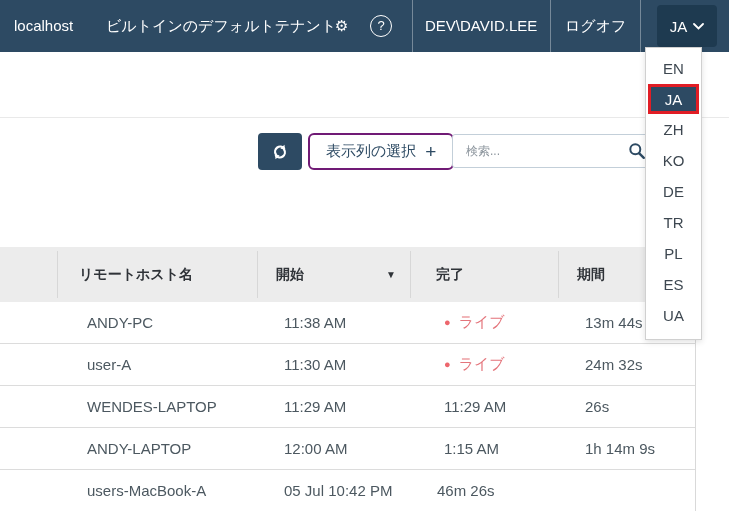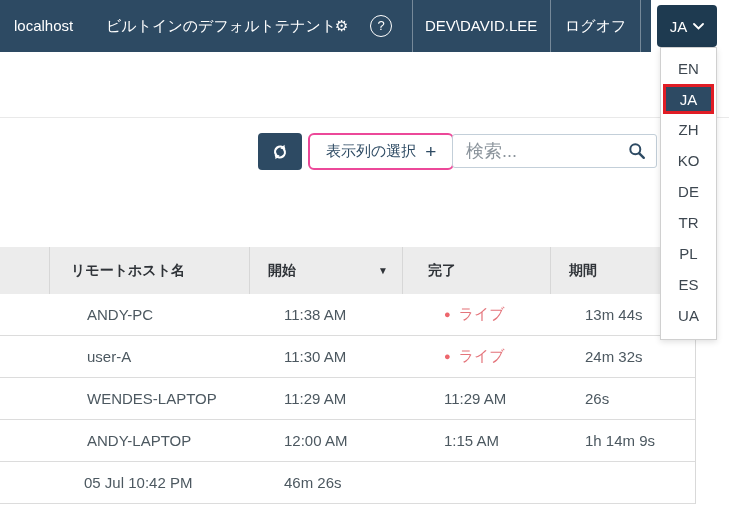--- a/index.html
+++ b/index.html
@@ -6,21 +6,21 @@
   html,body { width:729px; height:511px; overflow:hidden; }
   body {
     position:relative;
     font-family:"Liberation Sans","DejaVu Sans",sans-serif;
     background:#ffffff;
     color:#4c5860;
   }
 
   
   .topbar {
-    position:absolute; top:0; left:0; width:651px; height:52px;
+    position:absolute; top:0; left:0; width:729px; height:52px;
     background:#2d4a63; color:#fff;
   }
   .topbar .tb-item {
     position:absolute; top:0; height:52px; line-height:52px;
     font-size:15px; color:#fff; white-space:nowrap; cursor:pointer;
   }
   .tb-host   { left:14px; }
   .tb-tenant { left:106px; }
   .tb-gear   { left:335px; font-size:21px; }
   .tb-help   {
@@ -36,21 +36,21 @@
   .tb-logoff { left:565px; }
   .lang-btn {
     position:absolute; left:657px; top:5px; width:60px; height:42px;
     background:#1e3a50; border-radius:4px; cursor:pointer;
     display:flex; align-items:center; justify-content:center; gap:6px;
     font-size:15px; color:#fff;
   }
 
   
   .lang-menu {
-    position:absolute; left:660px; top:47px; width:57px; height:293px;
+    position:absolute; left:645px; top:47px; width:57px; height:293px;
     background:#fff; border:1px solid #d0d0d0;
     box-shadow:0 2px 6px rgba(0,0,0,0.12);
     z-index:20; padding-top:5px;
   }
   .lang-item {
     height:31px; display:flex; align-items:center; justify-content:center;
     font-size:15px; color:#3d4750; cursor:pointer;
   }
   .lang-item.selected {
     background:#2d4a63; color:#fff;
@@ -62,48 +62,48 @@
   .page-rule { position:absolute; top:117px; left:0; width:729px; height:1px; background:#e9e9e9; }
 
   
   .refresh-btn {
     position:absolute; left:258px; top:133px; width:44px; height:37px;
     background:#2d4a63; border:none; border-radius:4px; cursor:pointer;
     display:flex; align-items:center; justify-content:center;
   }
   .columns-btn {
     position:absolute; left:308px; top:133px; height:37px; padding:0 16px;
-    background:#fff; border:2px solid #ec4899; border-radius:6px;
+    background:#fff; border:2px solid #701a75; border-radius:6px;
     color:#2d4a63; font-size:15px; cursor:pointer;
     display:flex; align-items:center; gap:9px;
   }
   .columns-btn .plus { font-size:19px; line-height:1; }
   .search-wrap {
     position:absolute; left:452px; top:134px; width:205px; height:34px;
     border:1px solid #c3cfd9; border-radius:3px; background:#fff;
     display:flex; align-items:center;
   }
   .search-wrap input {
     flex:1; border:none; outline:none; padding:0 6px 0 13px;
-    font-size:18px; color:#4c5860; background:transparent;
+    font-size:12px; color:#4c5860; background:transparent;
     font-family:inherit; min-width:0;
   }
   .search-wrap input::placeholder { color:#8b949c; opacity:1; }
   .search-icon { margin-right:10px; display:flex; }
 
   
   .sessions { position:absolute; left:0; top:247px; width:696px; border-right:1px solid #d9d9d9; }
   .trow {
     display:grid;
     grid-template-columns:49px 200px 153px 148px 145px;
     align-items:center;
   }
   .thead {
-    background:#ececec; height:47px;
-    font-size:14px; font-weight:bold; color:#2f3338;
+    background:#ececec; height:55px;
+    font-size:14px; font-weight:bold; color:#2f3338;padding-left:8px;
   }
   .thead > div { height:47px; display:flex; align-items:center; cursor:pointer; }
   .thead > div + div { border-left:1px solid #d7d7d7; }
   .c-host { padding-left:21px; }
   .c-start { padding-left:18px; }
   .c-end { padding-left:25px; }
   .c-dur { padding-left:18px; }
   .sort-caret { margin-left:auto; margin-right:14px; font-size:10px; color:#2f3338; }
   .tbody-row {
     height:42px; border-bottom:1px solid #dcdcdc;
@@ -228,16 +228,17 @@
   <div class="trow tbody-row">
     <div></div>
     <div class="c-host">ANDY-LAPTOP</div>
     <div class="c-start">12:00 AM</div>
     <div class="c-end">1:15 AM</div>
     <div class="c-dur">1h 14m 9s</div>
   </div>
 
   <div class="trow tbody-row">
     <div></div>
+    <div class="c-host">users-MacBook-A</div>
     <div class="c-start">05 Jul 10:42 PM</div>
     <div class="c-dur">46m 26s</div>
   </div>
 </div>
 
 </body></html>

